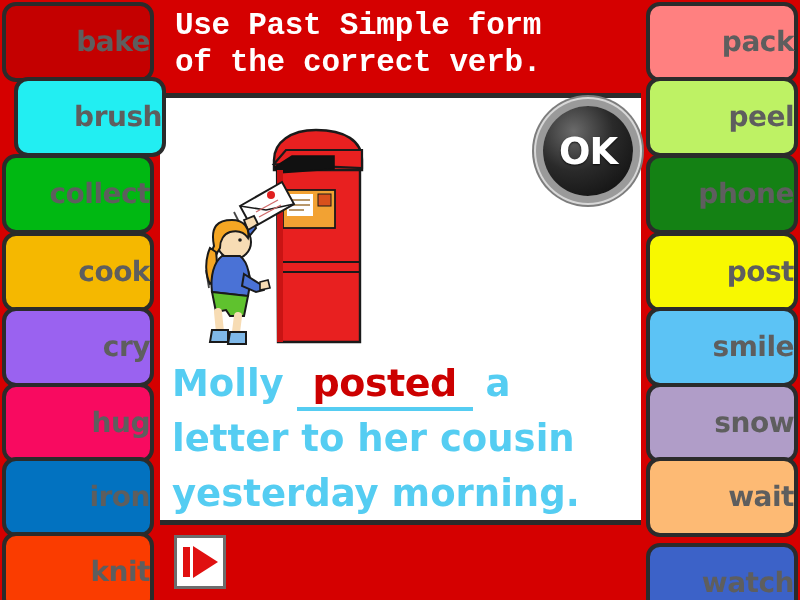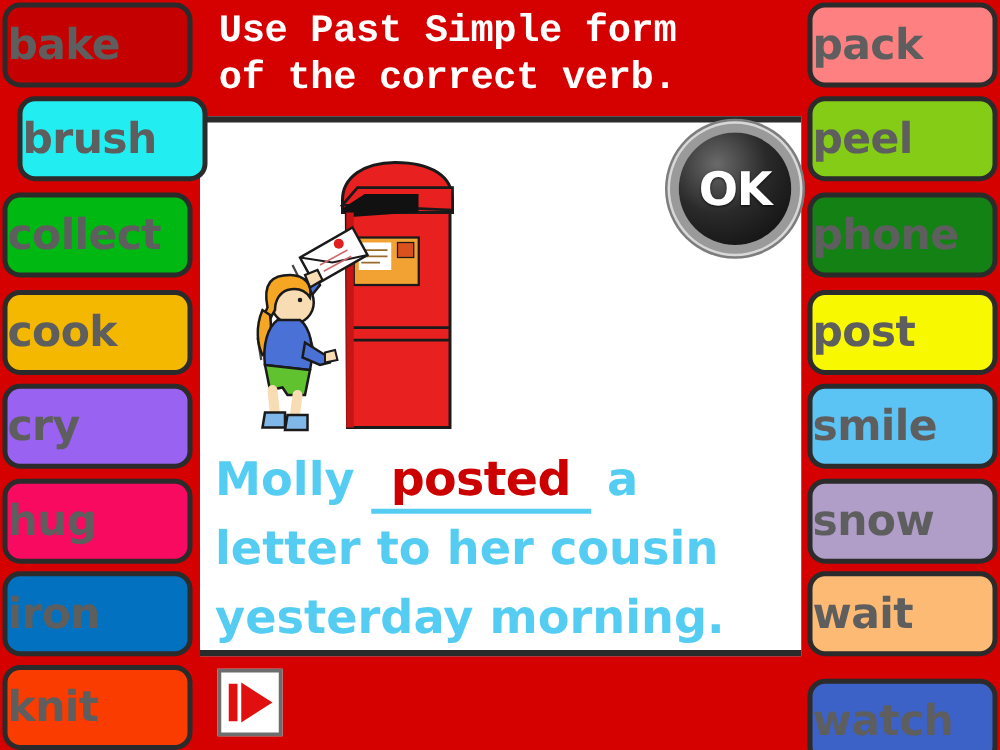--- a/index.html
+++ b/index.html
@@ -12,28 +12,28 @@
     background:#d50000;
   }
 
   
   .col { position:absolute; top:0; width:160px; height:600px; }
   .col.left  { left:0; }
   .col.right { right:0; }
 
   .wordbtn {
     position:absolute;
-    width:152px; height:68px;
+    width:152px; height:80px;
     border:4px solid #2b2b2b;
     border-radius:14px;
-    display:flex; align-items:center; justify-content:flex-start;
+    display:flex; align-items:center; justify-content:flex-end;
     color:#5e5e5e;
     font-family:"DejaVu Sans", sans-serif;
     font-weight:bold;
-    font-size:34px;
+    font-size:28px;
     line-height:1;
     letter-spacing:-0.5px;
     text-rendering:geometricPrecision;
     cursor:pointer;
     user-select:none;
   }
   .col.left  .wordbtn { left:2px; }
   .col.right .wordbtn { right:2px; }
 
   
@@ -256,21 +256,21 @@
       </div>
       <div class="wordbtn" style="background: rgb(250, 60, 0); top: 532px;">
         <span>knit</span>
       </div>
     </div>
 
   <div class="col right" id="col-right">
       <div class="wordbtn" style="background: rgb(255, 128, 128); top: 2px;">
         <span>pack</span>
       </div>
-      <div class="wordbtn" style="background: #84cc16; top: 77px; margin-left: 12px;">
+      <div class="wordbtn" style="background: #bef264; top: 77px; margin-left: 12px;">
         <span>peel</span>
       </div>
       <div class="wordbtn" style="background: rgb(20, 129, 20); top: 154px;">
         <span>phone</span>
       </div>
       <div class="wordbtn" style="background: rgb(248, 248, 0); top: 232px;">
         <span>post</span>
       </div>
       <div class="wordbtn" style="background: rgb(92, 195, 245); top: 307px;">
         <span>smile</span>

